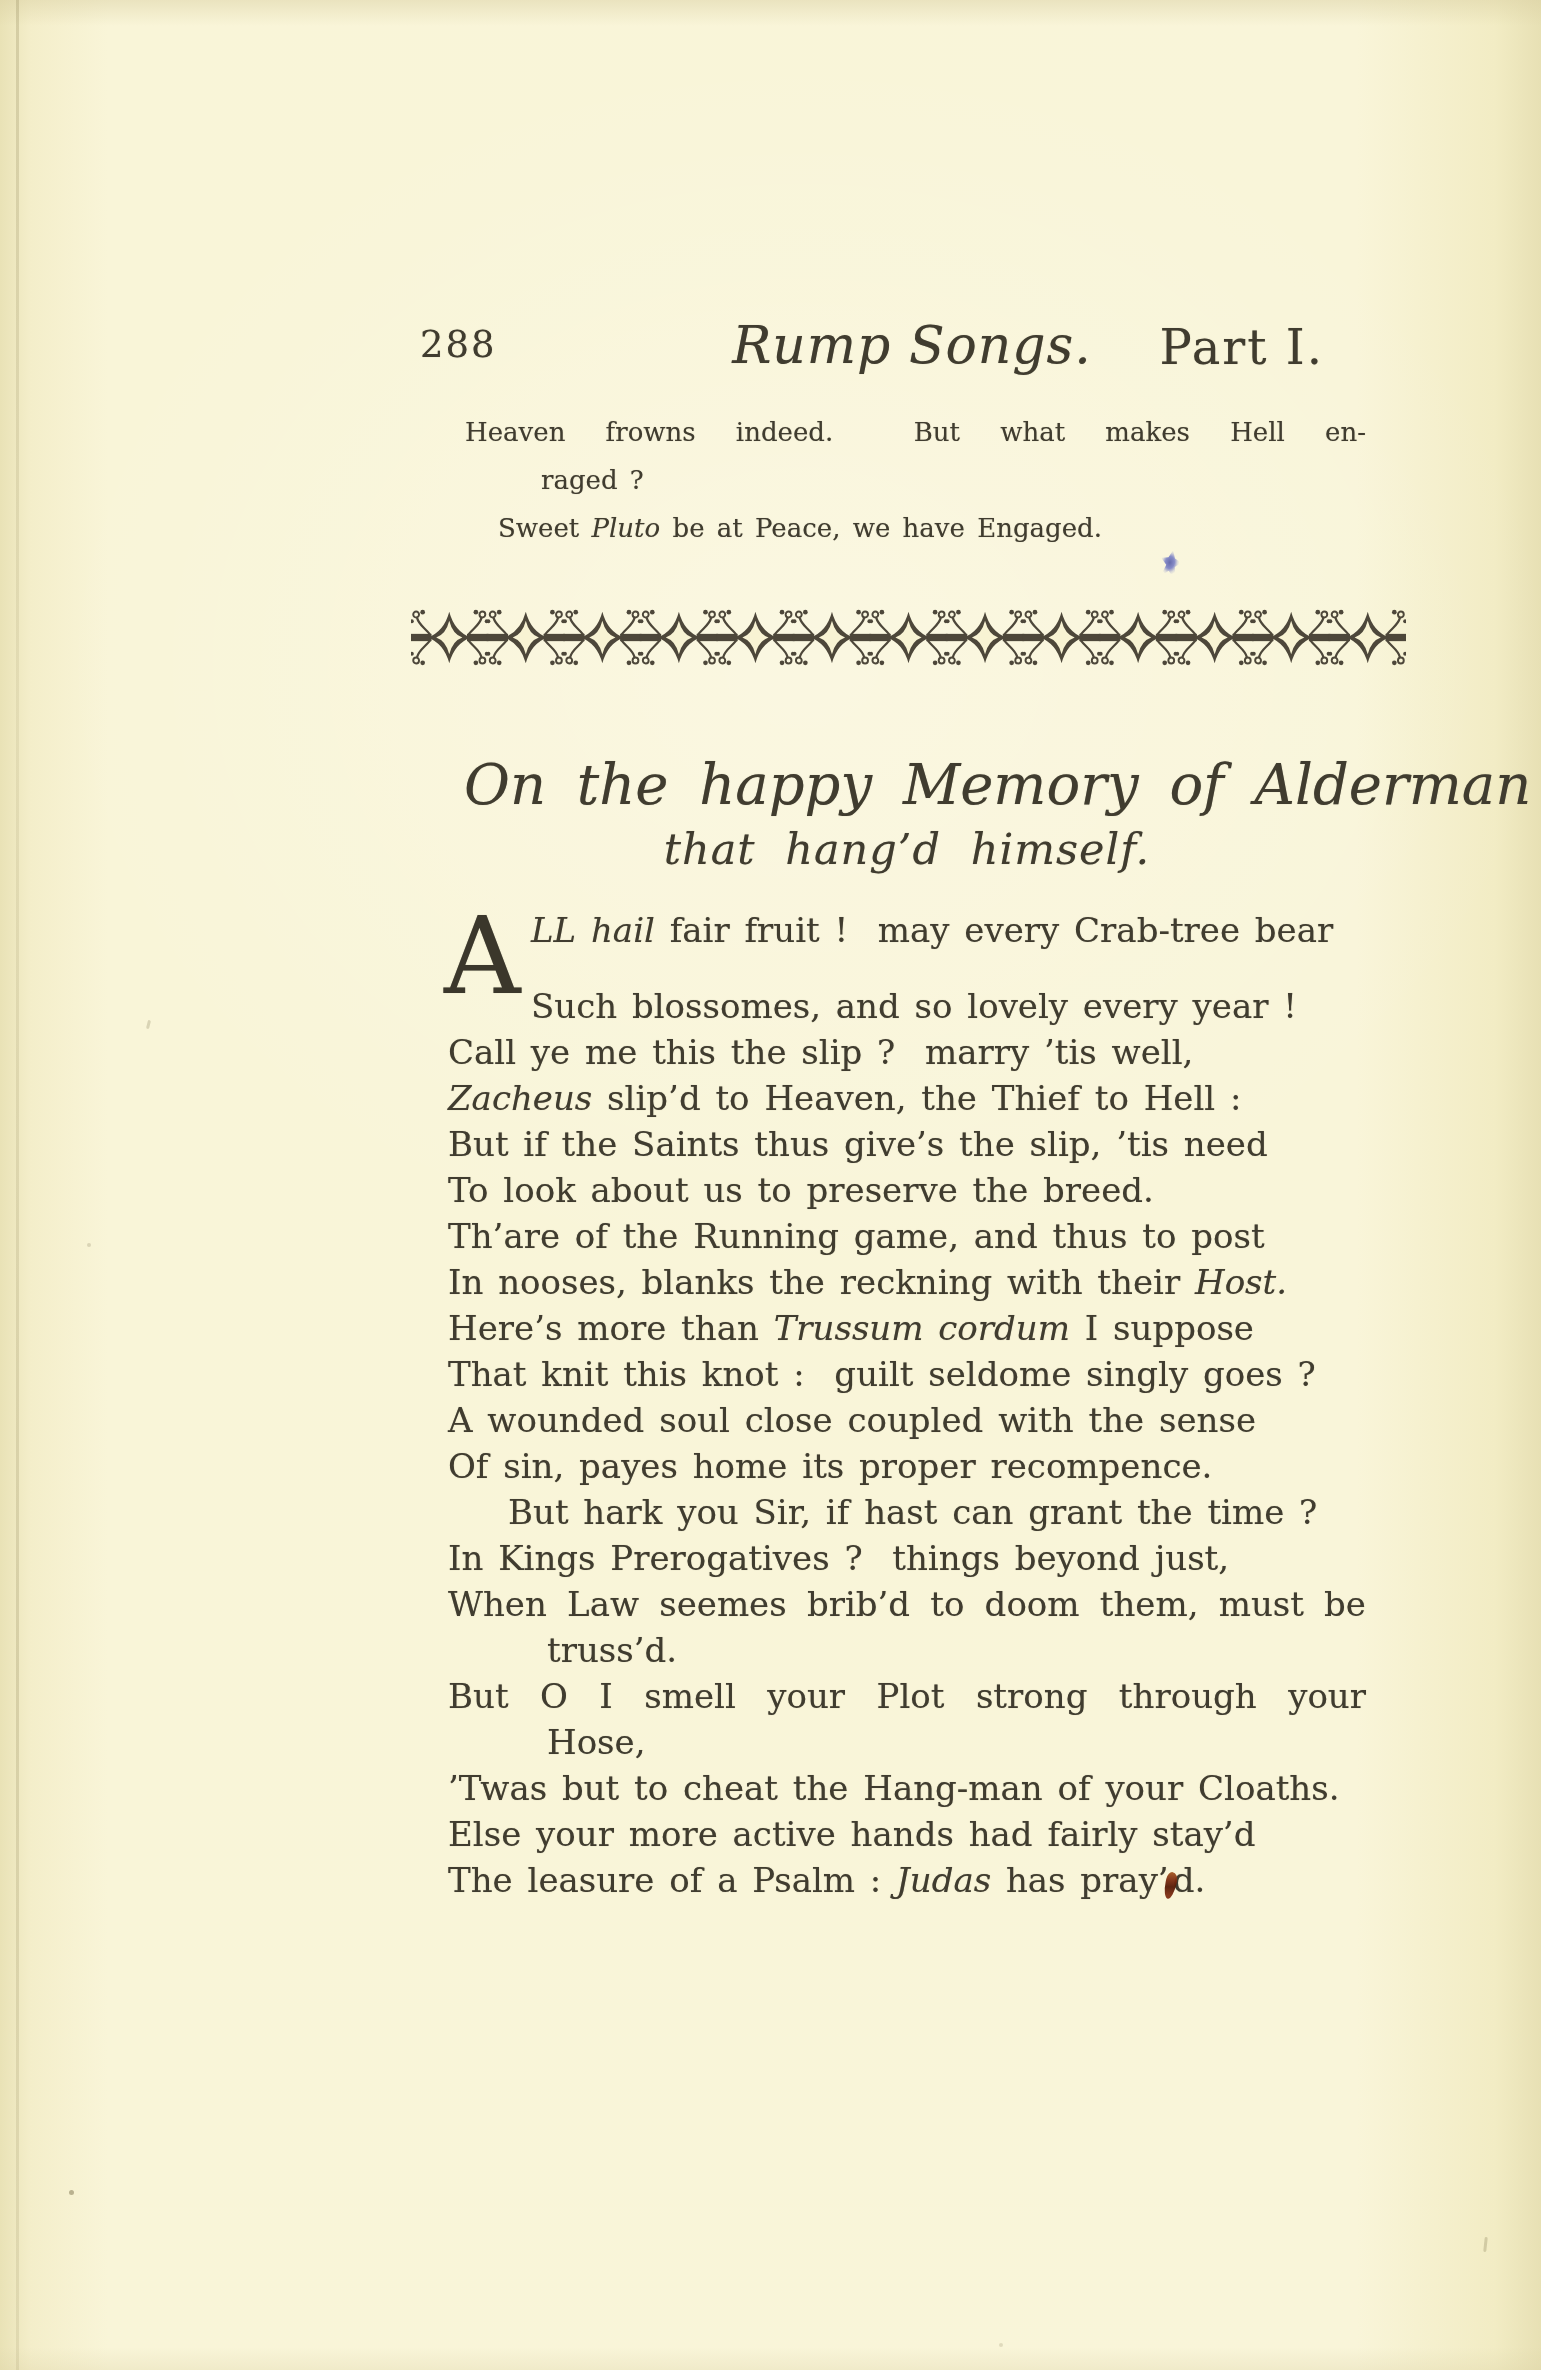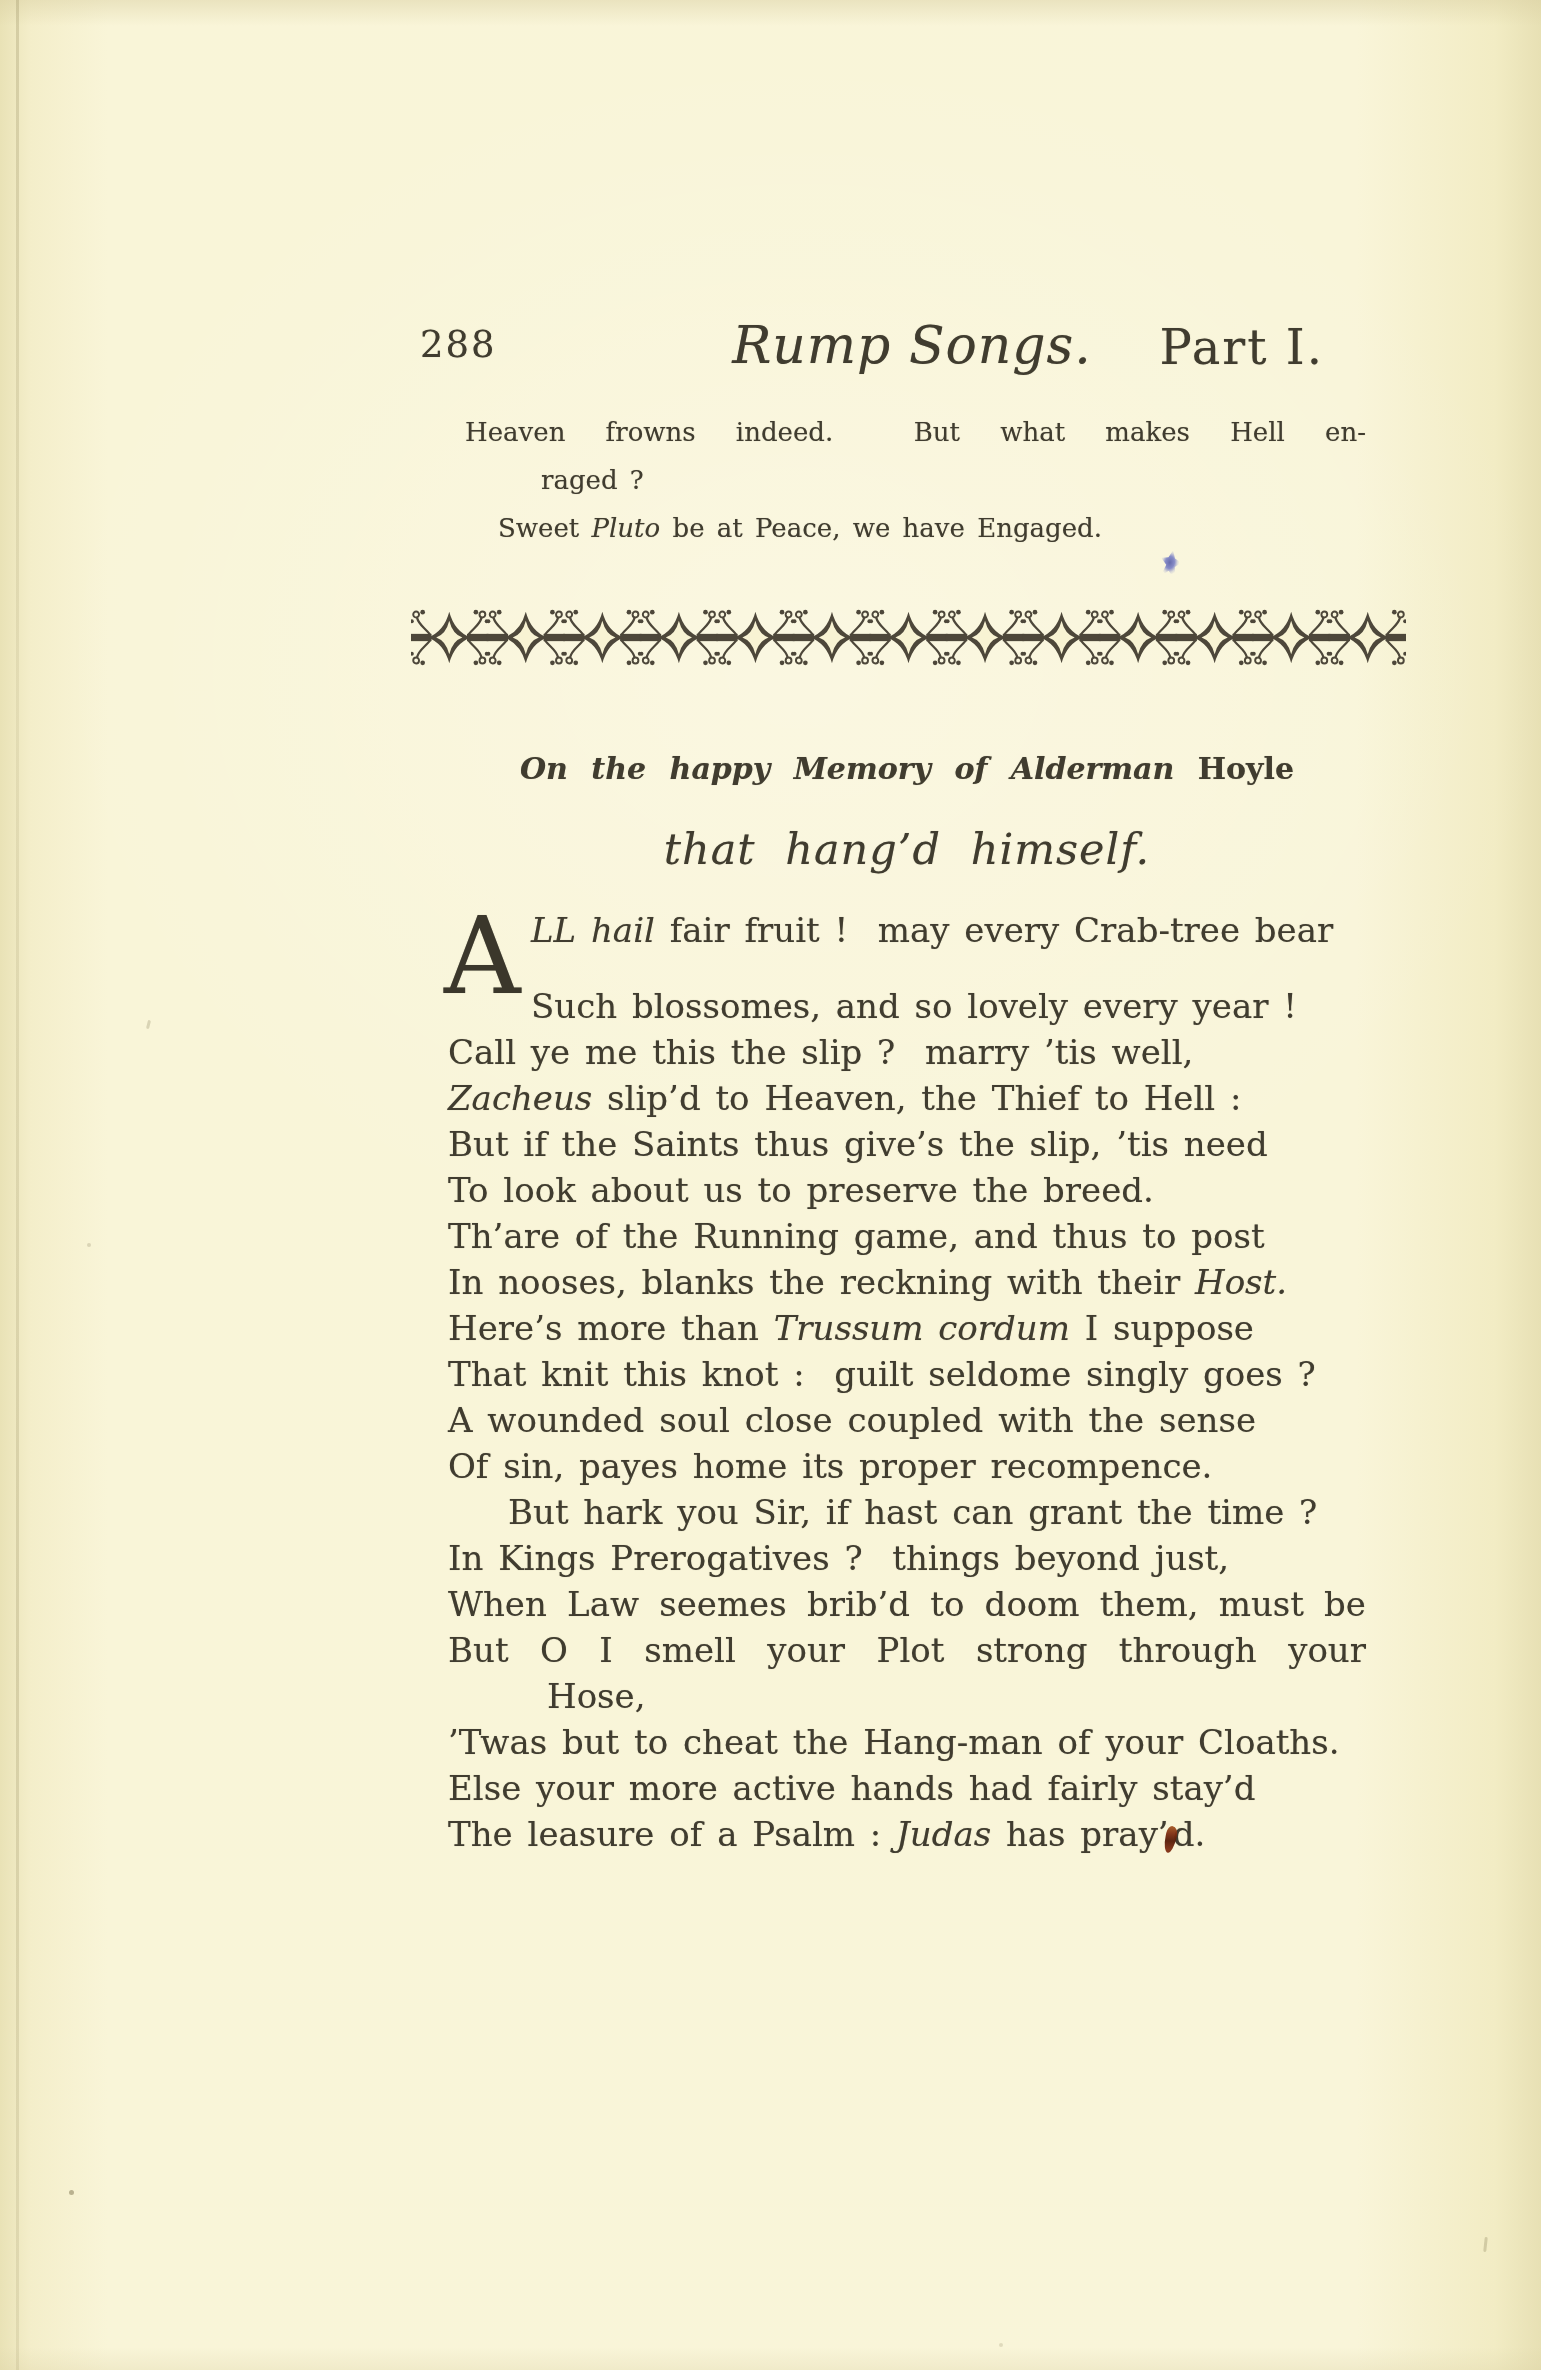--- a/index.html
+++ b/index.html
@@ -43,22 +43,22 @@
   .line.drop1{padding-left:83px;}
   .line.drop2{padding-left:83px;margin-top:30px;}
   .prelude .line.hang{padding-left:76px;}
   .it{font-style:italic;}
 
   
   .dropcap{position:absolute; left:-4px; top:8px; font-size:106px; line-height:83px;
     letter-spacing:0; color:#3b372b;}
 
   
-  .title1{position:absolute; left:448px; top:743px; width:918px; margin:0; text-align:center;
-    font-weight:bold; font-size:30px; line-height:51px; word-spacing:13px; white-space:nowrap;}
+  .title1{position:absolute; left:448px; top:743px; width:918px; margin:16px; text-align:center;
+    font-weight:normal; font-size:56px; line-height:51px; word-spacing:13px; white-space:nowrap;}
   .title2{position:absolute; left:448px; top:824px; width:918px; margin:0; text-align:center;
     font-weight:normal; font-style:italic; font-size:43px; line-height:50px;
     word-spacing:15px; letter-spacing:1px;}
 
   
   .ornament{position:absolute; left:411px; top:605px; width:995px; height:65px;}
   .ornament svg{width:100%; height:100%; display:block;}
 
   
   .blue-mark{position:absolute; left:1160px; top:550px; width:21px; height:30px;
@@ -153,20 +153,21 @@
         <div class="line "><span>To look about us to preserve the breed.</span></div>
         <div class="line "><span>Th’are of the Running game, and thus to post</span></div>
         <div class="line "><span>In nooses, blanks the reckning with their </span><span class="it">Host.</span></div>
         <div class="line "><span>Here’s more than </span><span class="it">Trussum cordum</span><span> I suppose</span></div>
         <div class="line "><span>That knit this knot&nbsp;:&nbsp; guilt seldome singly goes&nbsp;?</span></div>
         <div class="line "><span>A wounded soul close coupled with the sense</span></div>
         <div class="line "><span>Of sin, payes home its proper recompence.</span></div>
         <div class="line indent"><span>But hark you Sir, if hast can grant the time&nbsp;?</span></div>
         <div class="line "><span>In Kings Prerogatives&nbsp;?&nbsp; things beyond just,</span></div>
         <div class="line justify"><span>When Law seemes brib’d to doom them, must be</span></div>
+        <div class="line hang"><span>truss’d.</span></div>
         <div class="line justify"><span>But O I smell your Plot strong through your</span></div>
         <div class="line hang"><span>Hose,</span></div>
         <div class="line "><span>’Twas but to cheat the Hang-man of your Cloaths.</span></div>
         <div class="line "><span>Else your more active hands had fairly stay’d</span></div>
         <div class="line "><span>The leasure of a Psalm&nbsp;: </span><span class="it">Judas</span><span> has pray’</span><span class="mark red-ink-blot"></span><span>d.</span></div>
       </div>
   </section>
 
   <span class="speck s1"></span>
   <span class="speck s2"></span>

